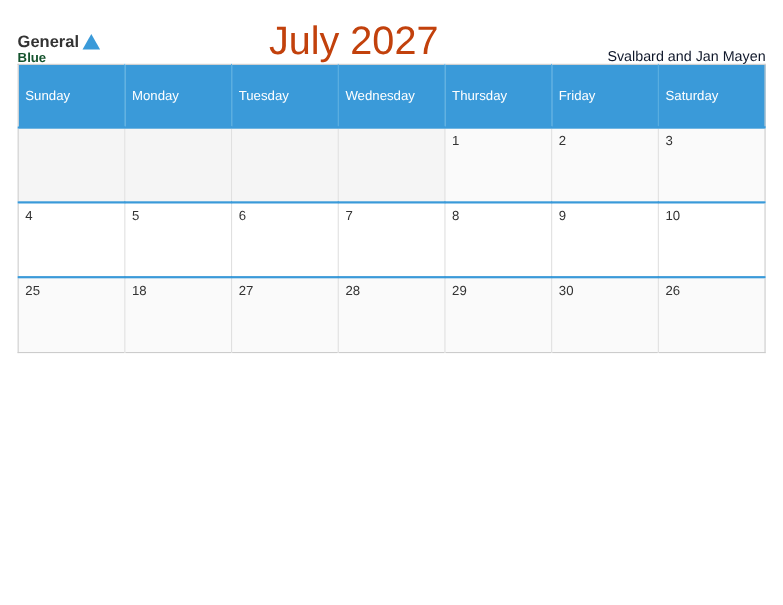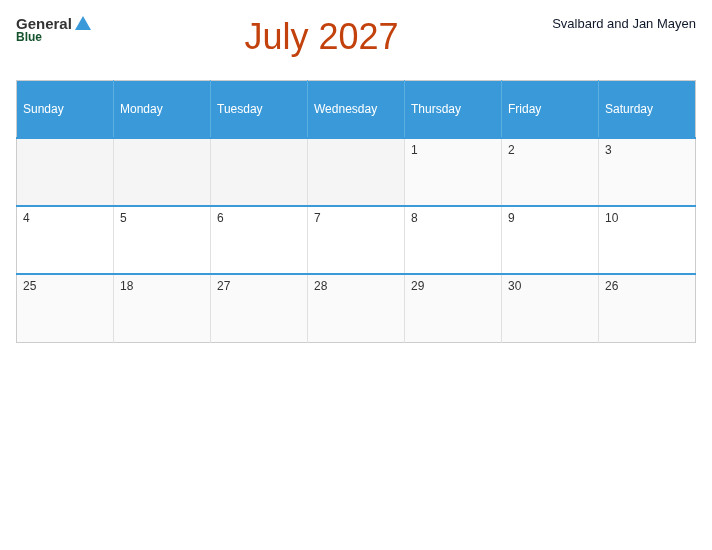--- a/index.html
+++ b/index.html
@@ -10,23 +10,23 @@
       font-family: Arial, sans-serif;
       display: flex;
       flex-direction: column;
       align-items: center;
       justify-content: flex-start;
       padding: 16px;
     }
     .header {
       width: 100%;
       display: flex;
-      align-items: flex-start;
+      align-items: flex-end;
       justify-content: space-between;
-      margin-bottom: 22px;
+      margin-bottom: 0;
     }
     .logo {
       display: flex;
       flex-direction: column;
       align-items: flex-start;
       line-height: 1;
     }
     .logo-general {
       font-size: 15px;
       font-weight: bold;

